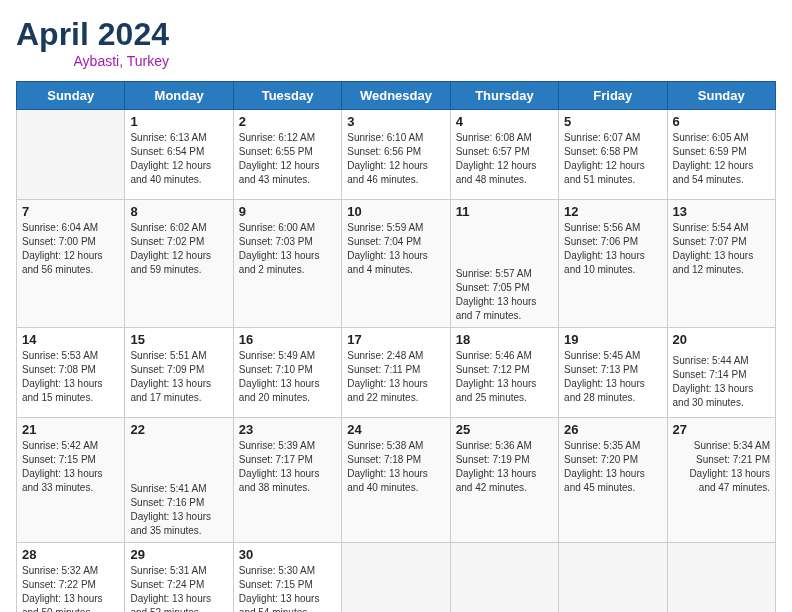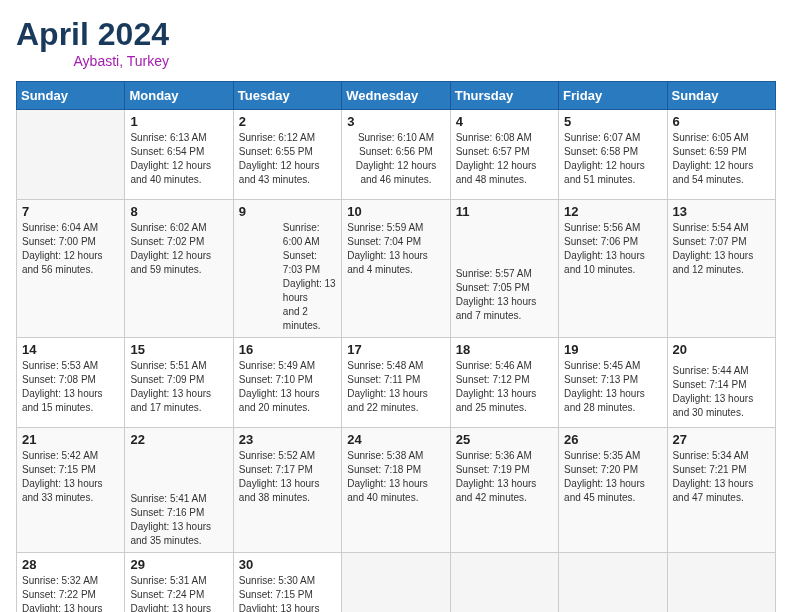--- a/index.html
+++ b/index.html
@@ -38,21 +38,21 @@
       width: 100%;
       border-collapse: collapse;
       table-layout: fixed;
     }
     thead th {
       background: #2a7abf;
       color: #fff;
       font-size: 13px;
       font-weight: bold;
       padding: 6px 4px;
-      text-align: left;
+      text-align: center;
       border: 1px solid #1a5a9a;
     }
     tbody td {
       border: 1px solid #ccc;
       vertical-align: top;
       padding: 4px 5px;
       font-size: 10.5px;
       color: #222;
       min-height: 80px;
       height: 90px;
@@ -113,21 +113,21 @@
         </td>
         <td>
           <span class="day-number">2</span>
           <div class="cell-info" style="white-space: pre-line;">Sunrise: 6:12 AM
 Sunset: 6:55 PM
 Daylight: 12 hours
 and 43 minutes.</div>
         </td>
         <td>
           <span class="day-number">3</span>
-          <div class="cell-info" style="white-space: pre-line; text-align: center;">Sunrise: 6:10 AM
+          <div class="cell-info" style="white-space: pre-line;">Sunrise: 6:10 AM
 Sunset: 6:56 PM
 Daylight: 12 hours
 and 46 minutes.</div>
         </td>
         <td>
           <span class="day-number">4</span>
           <div class="cell-info" style="white-space: pre-line;">Sunrise: 6:08 AM
 Sunset: 6:57 PM
 Daylight: 12 hours
 and 48 minutes.</div>
@@ -157,21 +157,21 @@
         </td>
         <td>
           <span class="day-number">8</span>
           <div class="cell-info" style="white-space: pre-line;">Sunrise: 6:02 AM
 Sunset: 7:02 PM
 Daylight: 12 hours
 and 59 minutes.</div>
         </td>
         <td>
           <span class="day-number">9</span>
-          <div class="cell-info" style="white-space: pre-line; margin-left: 44px;">Sunrise: 6:00 AM
+          <div class="cell-info" style="white-space: pre-line;">Sunrise: 6:00 AM
 Sunset: 7:03 PM
 Daylight: 13 hours
 and 2 minutes.</div>
         </td>
         <td>
           <span class="day-number">10</span>
           <div class="cell-info" style="white-space: pre-line;">Sunrise: 5:59 AM
 Sunset: 7:04 PM
 Daylight: 13 hours
 and 4 minutes.</div>
@@ -215,21 +215,21 @@
         </td>
         <td>
           <span class="day-number">16</span>
           <div class="cell-info" style="white-space: pre-line;">Sunrise: 5:49 AM
 Sunset: 7:10 PM
 Daylight: 13 hours
 and 20 minutes.</div>
         </td>
         <td>
           <span class="day-number">17</span>
-          <div class="cell-info" style="white-space: pre-line;">Sunrise: 5:48 AM
+          <div class="cell-info" style="white-space: pre-line;">Sunrise: 2:48 AM
 Sunset: 7:11 PM
 Daylight: 13 hours
 and 22 minutes.</div>
         </td>
         <td>
           <span class="day-number">18</span>
           <div class="cell-info" style="white-space: pre-line;">Sunrise: 5:46 AM
 Sunset: 7:12 PM
 Daylight: 13 hours
 and 25 minutes.</div>
@@ -259,21 +259,21 @@
         </td>
         <td>
           <span class="day-number">22</span>
           <div class="cell-info" style="white-space: pre-line; margin-top: 45px;">Sunrise: 5:41 AM
 Sunset: 7:16 PM
 Daylight: 13 hours
 and 35 minutes.</div>
         </td>
         <td>
           <span class="day-number">23</span>
-          <div class="cell-info" style="white-space: pre-line;">Sunrise: 5:52 AM
+          <div class="cell-info" style="white-space: pre-line;">Sunrise: 5:39 AM
 Sunset: 7:17 PM
 Daylight: 13 hours
 and 38 minutes.</div>
         </td>
         <td>
           <span class="day-number">24</span>
           <div class="cell-info" style="white-space: pre-line;">Sunrise: 5:38 AM
 Sunset: 7:18 PM
 Daylight: 13 hours
 and 40 minutes.</div>
@@ -287,21 +287,21 @@
         </td>
         <td>
           <span class="day-number">26</span>
           <div class="cell-info" style="white-space: pre-line;">Sunrise: 5:35 AM
 Sunset: 7:20 PM
 Daylight: 13 hours
 and 45 minutes.</div>
         </td>
         <td>
           <span class="day-number">27</span>
-          <div class="cell-info" style="white-space: pre-line;">Sunrise: 5:34 AM
+          <div class="cell-info" style="white-space: pre-line; text-align: right;">Sunrise: 5:34 AM
 Sunset: 7:21 PM
 Daylight: 13 hours
 and 47 minutes.</div>
         </td>
       </tr>
       <tr>
         <td>
           <span class="day-number">28</span>
           <div class="cell-info" style="white-space: pre-line;">Sunrise: 5:32 AM
 Sunset: 7:22 PM

